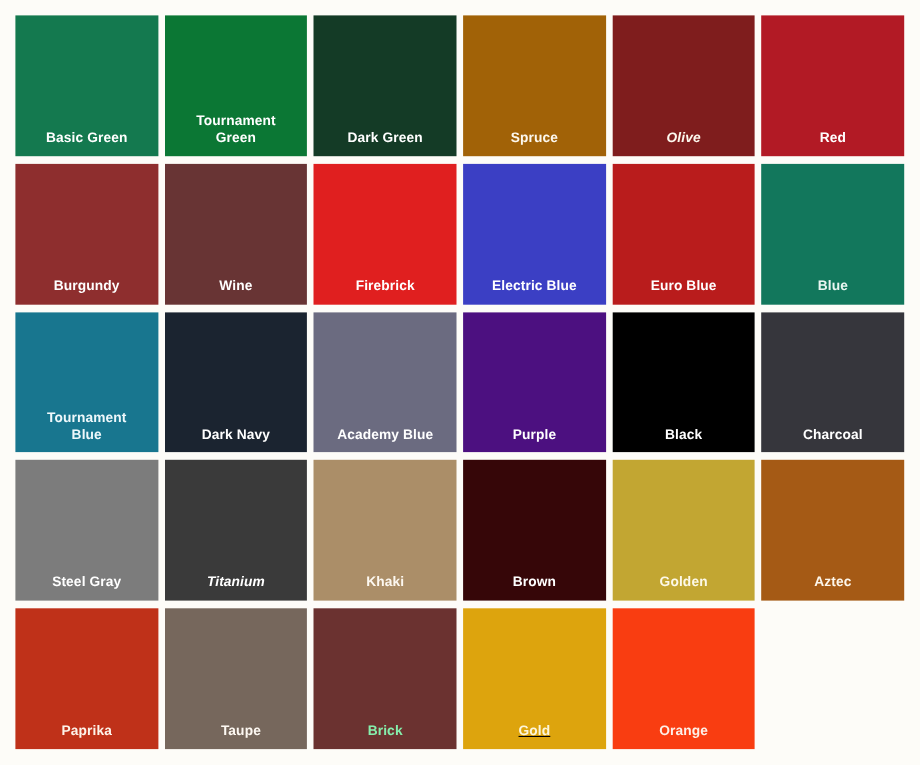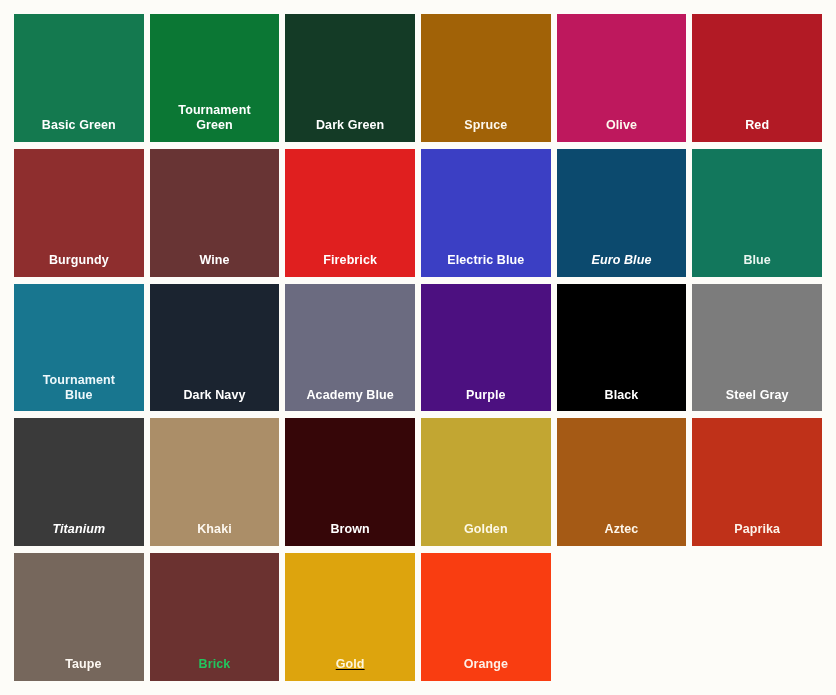--- a/index.html
+++ b/index.html
@@ -56,59 +56,62 @@
     <div class="swatch" style="background-color: rgb(11, 119, 52);">
       <span class="swatch-label" style="color: rgb(255, 255, 255);">Tournament
 Green</span>
     </div>
     <div class="swatch" style="background-color: rgb(20, 59, 38);">
       <span class="swatch-label" style="color: rgb(255, 255, 255);">Dark Green</span>
     </div>
     <div class="swatch" style="background-color: #a16207;">
       <span class="swatch-label" style="color: rgb(253, 248, 238);">Spruce</span>
     </div>
-    <div class="swatch" style="background-color: #be185d;">
+    <div class="swatch" style="background-color: #7f1d1d; font-style: italic;">
       <span class="swatch-label" style="color: rgb(253, 248, 238);">Olive</span>
     </div>
     <div class="swatch" style="background-color: rgb(178, 26, 37);">
       <span class="swatch-label" style="color: rgb(255, 255, 255);">Red</span>
     </div>
     <div class="swatch" style="background-color: rgb(142, 46, 46);">
       <span class="swatch-label" style="color: rgb(255, 255, 255);">Burgundy</span>
     </div>
     <div class="swatch" style="background-color: rgb(104, 52, 52);">
       <span class="swatch-label" style="color: rgb(255, 255, 255);">Wine</span>
     </div>
     <div class="swatch" style="background-color: rgb(224, 31, 31);">
       <span class="swatch-label" style="color: rgb(255, 255, 255);">Firebrick</span>
     </div>
     <div class="swatch" style="background-color: rgb(59, 63, 196);">
       <span class="swatch-label" style="color: rgb(255, 255, 255);">Electric Blue</span>
     </div>
-    <div class="swatch" style="background-color: #0c4a6e; font-style: italic;">
+    <div class="swatch" style="background-color: #b91c1c;">
       <span class="swatch-label" style="color: rgb(255, 255, 255);">Euro Blue</span>
     </div>
     <div class="swatch" style="background-color: rgb(18, 119, 92);">
       <span class="swatch-label" style="color: rgb(234, 246, 241);">Blue</span>
     </div>
     <div class="swatch" style="background-color: rgb(24, 118, 143);">
       <span class="swatch-label" style="color: rgb(238, 248, 251);">Tournament
 Blue</span>
     </div>
     <div class="swatch" style="background-color: rgb(27, 36, 48);">
       <span class="swatch-label" style="color: rgb(255, 255, 255);">Dark Navy</span>
     </div>
     <div class="swatch" style="background-color: rgb(107, 107, 128);">
       <span class="swatch-label" style="color: rgb(255, 255, 255);">Academy Blue</span>
     </div>
     <div class="swatch" style="background-color: rgb(76, 16, 128);">
       <span class="swatch-label" style="color: rgb(255, 255, 255);">Purple</span>
     </div>
     <div class="swatch" style="background-color: rgb(0, 0, 0);">
       <span class="swatch-label" style="color: rgb(255, 255, 255);">Black</span>
+    </div>
+    <div class="swatch" style="background-color: rgb(54, 54, 60);">
+      <span class="swatch-label" style="color: rgb(255, 255, 255);">Charcoal</span>
     </div>
     <div class="swatch" style="background-color: rgb(124, 124, 124);">
       <span class="swatch-label" style="color: rgb(255, 255, 255);">Steel Gray</span>
     </div>
     <div class="swatch" style="background-color: rgb(58, 58, 58);">
       <span class="swatch-label" style="color: rgb(255, 255, 255); font-style: italic;">Titanium</span>
     </div>
     <div class="swatch" style="background-color: rgb(171, 142, 104);">
       <span class="swatch-label" style="color: rgb(253, 248, 240);">Khaki</span>
     </div>
@@ -121,21 +124,21 @@
     <div class="swatch" style="background-color: rgb(165, 90, 21);">
       <span class="swatch-label" style="color: rgb(253, 246, 234);">Aztec</span>
     </div>
     <div class="swatch" style="background-color: rgb(191, 49, 25);">
       <span class="swatch-label" style="color: rgb(253, 243, 234);">Paprika</span>
     </div>
     <div class="swatch" style="background-color: rgb(118, 103, 92);">
       <span class="swatch-label" style="color: rgb(253, 248, 242); padding-left: 12px;">Taupe</span>
     </div>
     <div class="swatch" style="background-color: rgb(107, 50, 48);">
-      <span class="swatch-label" style="color: #22c55e;">Brick</span>
+      <span class="swatch-label" style="color: #86efac;">Brick</span>
     </div>
     <div class="swatch" style="background-color: rgb(221, 164, 13); text-decoration: underline;">
       <span class="swatch-label" style="color: rgb(253, 246, 220);">Gold</span>
     </div>
     <div class="swatch" style="background-color: rgb(249, 61, 17);">
       <span class="swatch-label" style="color: rgb(253, 240, 232);">Orange</span>
     </div>
   </div>
 
 </body></html>

